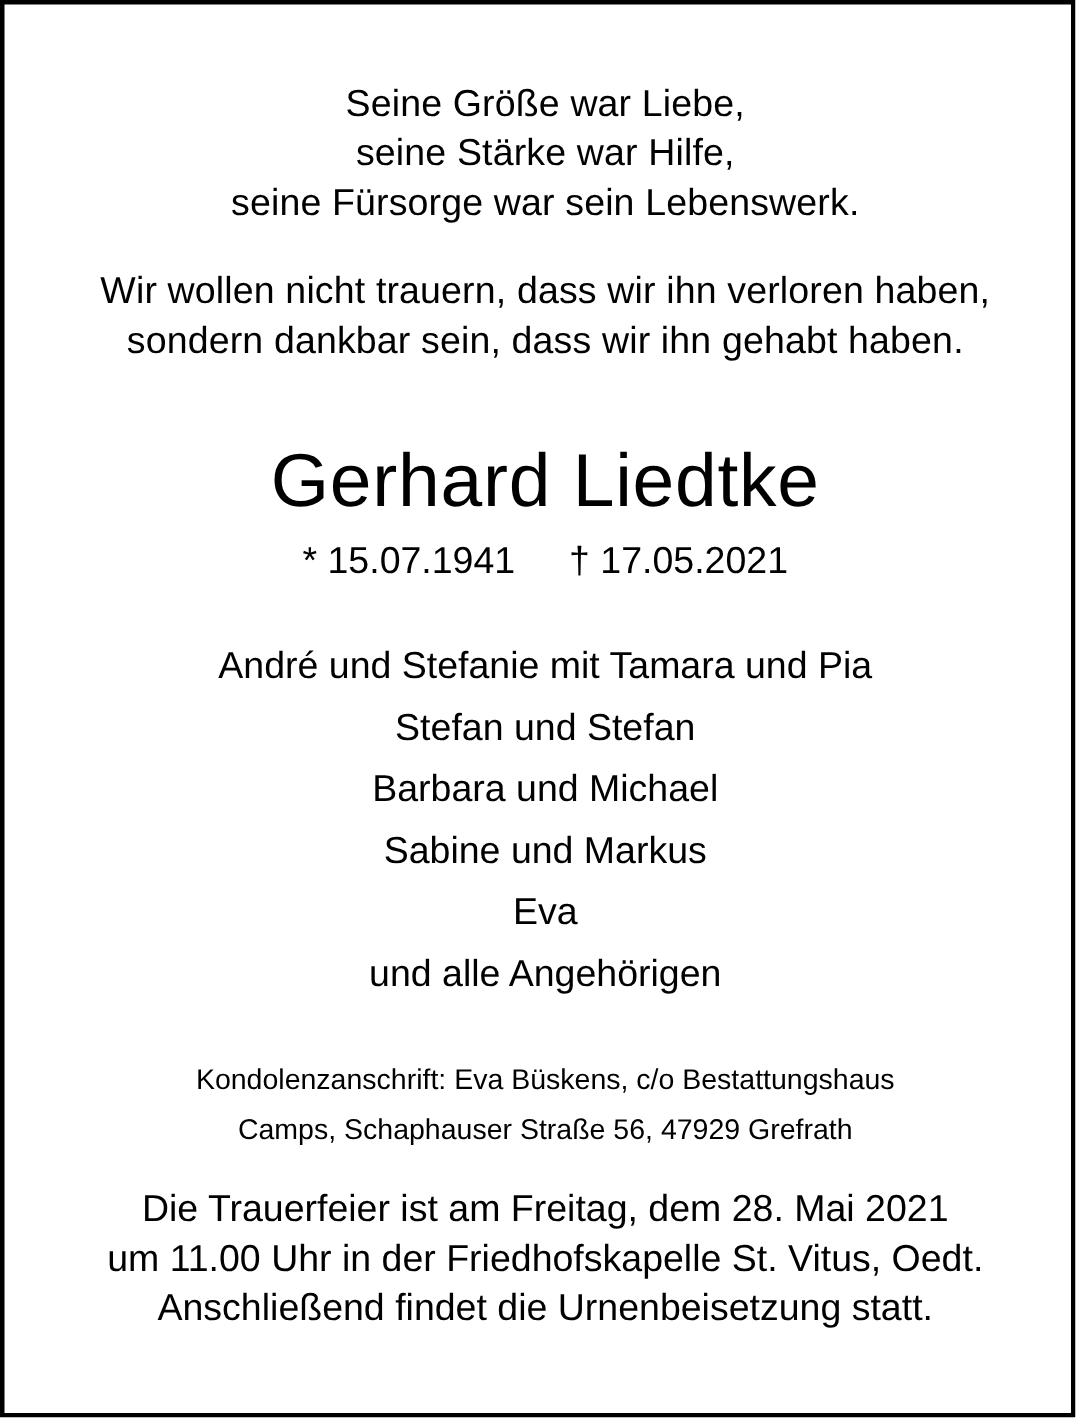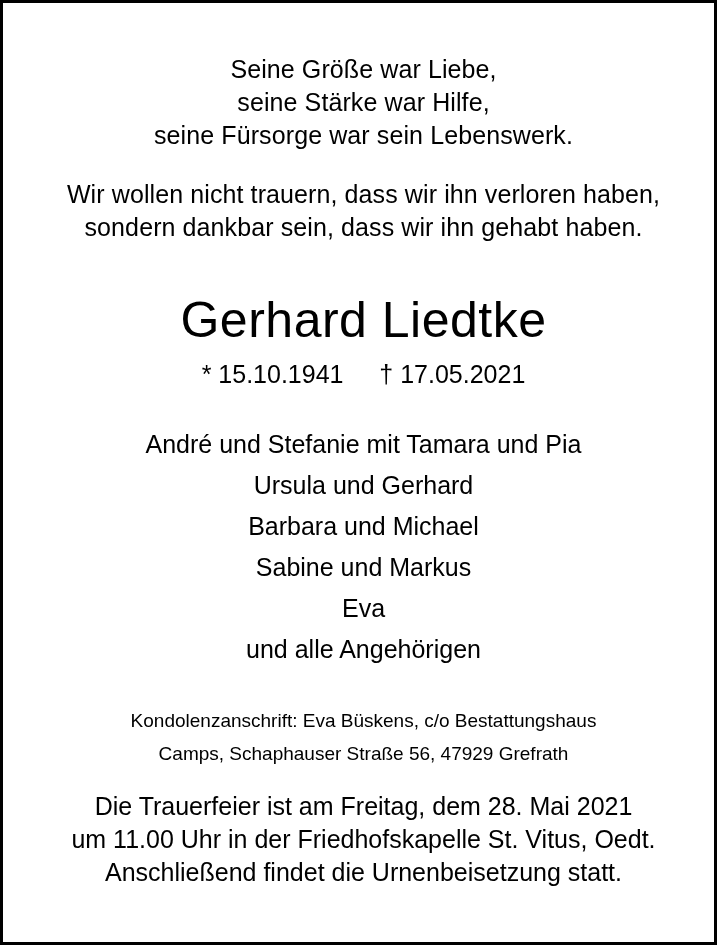--- a/index.html
+++ b/index.html
@@ -88,28 +88,28 @@
   </div>
 
   <div class="block verse2">
     <span class="line">Wir wollen nicht trauern, dass wir ihn verloren haben,</span>
     <span class="line">sondern dankbar sein, dass wir ihn gehabt haben.</span>
   </div>
 
   <div class="block name">Gerhard Liedtke</div>
 
   <div class="block dates">
-    <span>* 15.10.1941</span>
+    <span>* 15.07.1941</span>
     <span class="sep"></span>
     <span>† 17.05.2021</span>
   </div>
 
   <div class="block family">
     <span class="line">André und Stefanie mit Tamara und Pia</span>
-    <span class="line">Ursula und Gerhard</span>
+    <span class="line">Stefan und Stefan</span>
     <span class="line">Barbara und Michael</span>
     <span class="line">Sabine und Markus</span>
     <span class="line">Eva</span>
     <span class="line">und alle Angehörigen</span>
   </div>
 
   <div class="block address">
     <span class="line">Kondolenzanschrift: Eva Büskens, c/o Bestattungshaus</span>
     <span class="line">Camps, Schaphauser Straße 56, 47929 Grefrath</span>
   </div>

